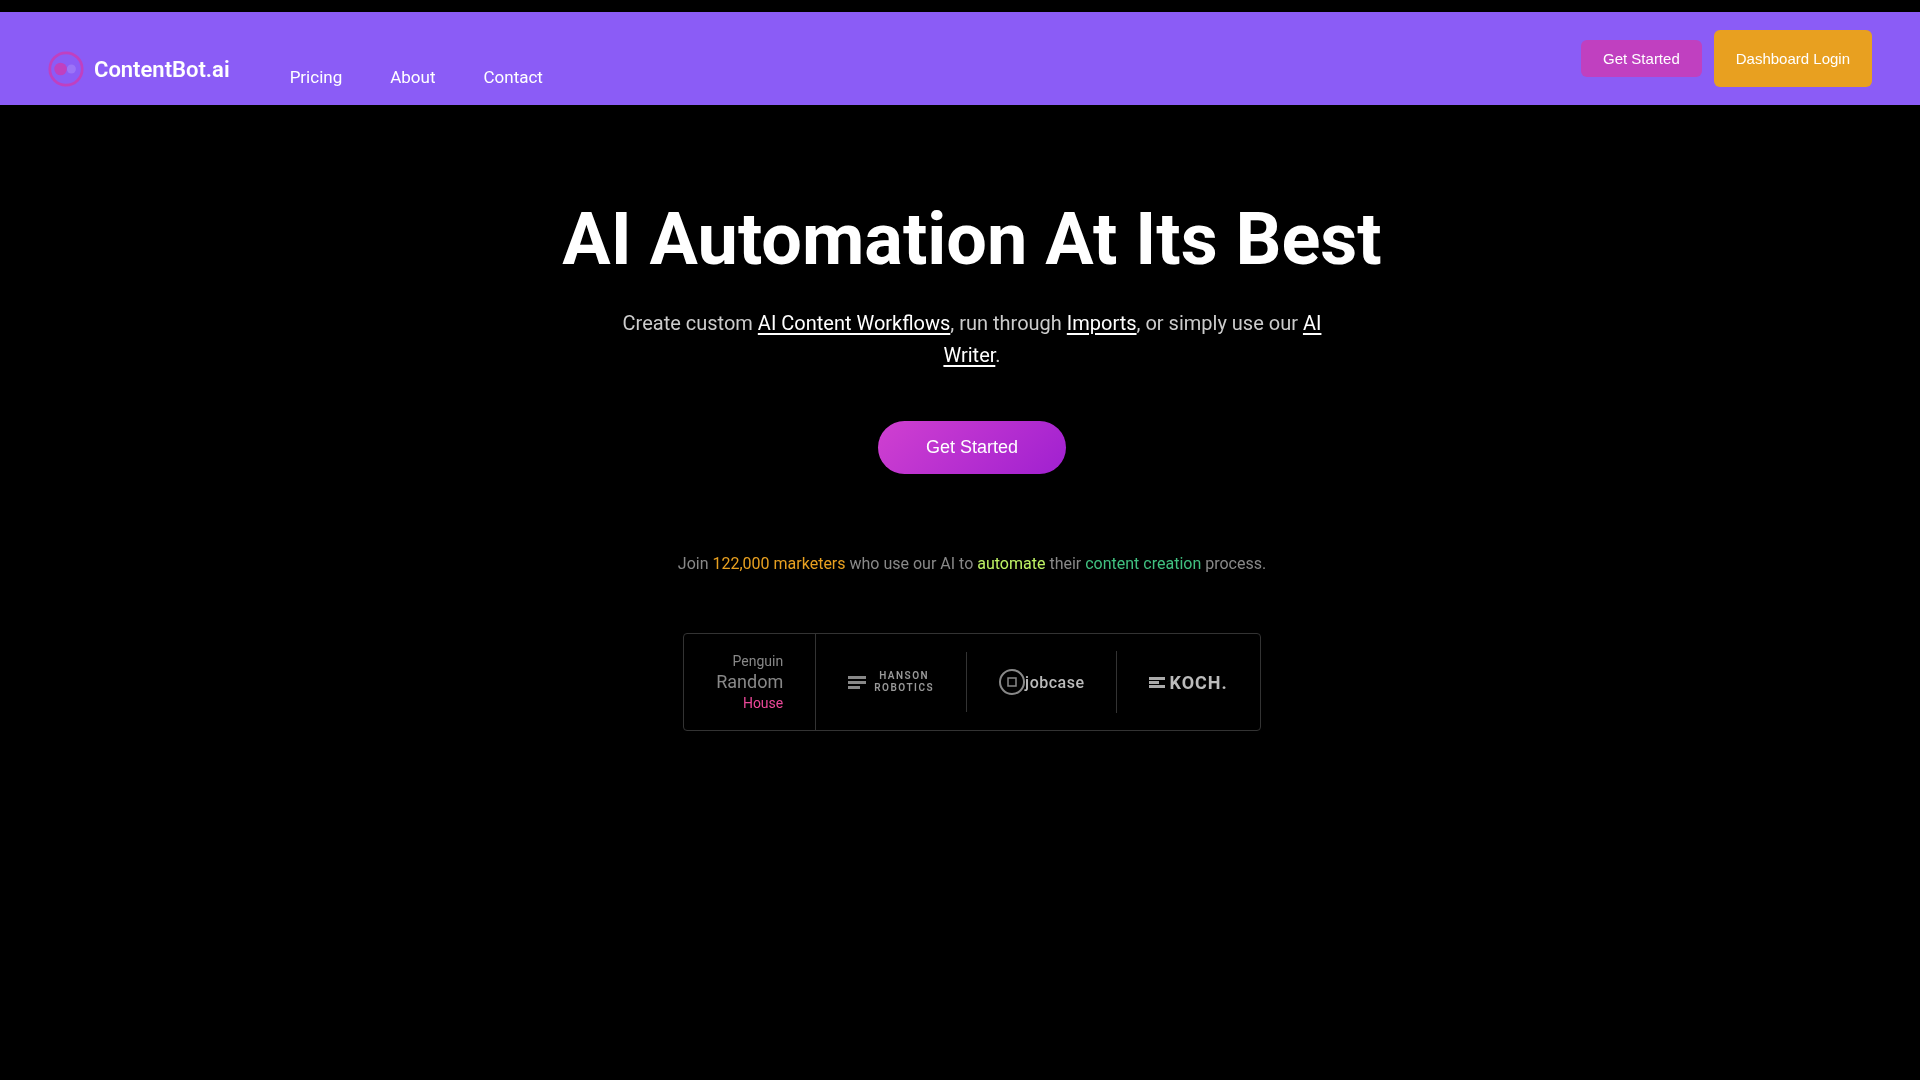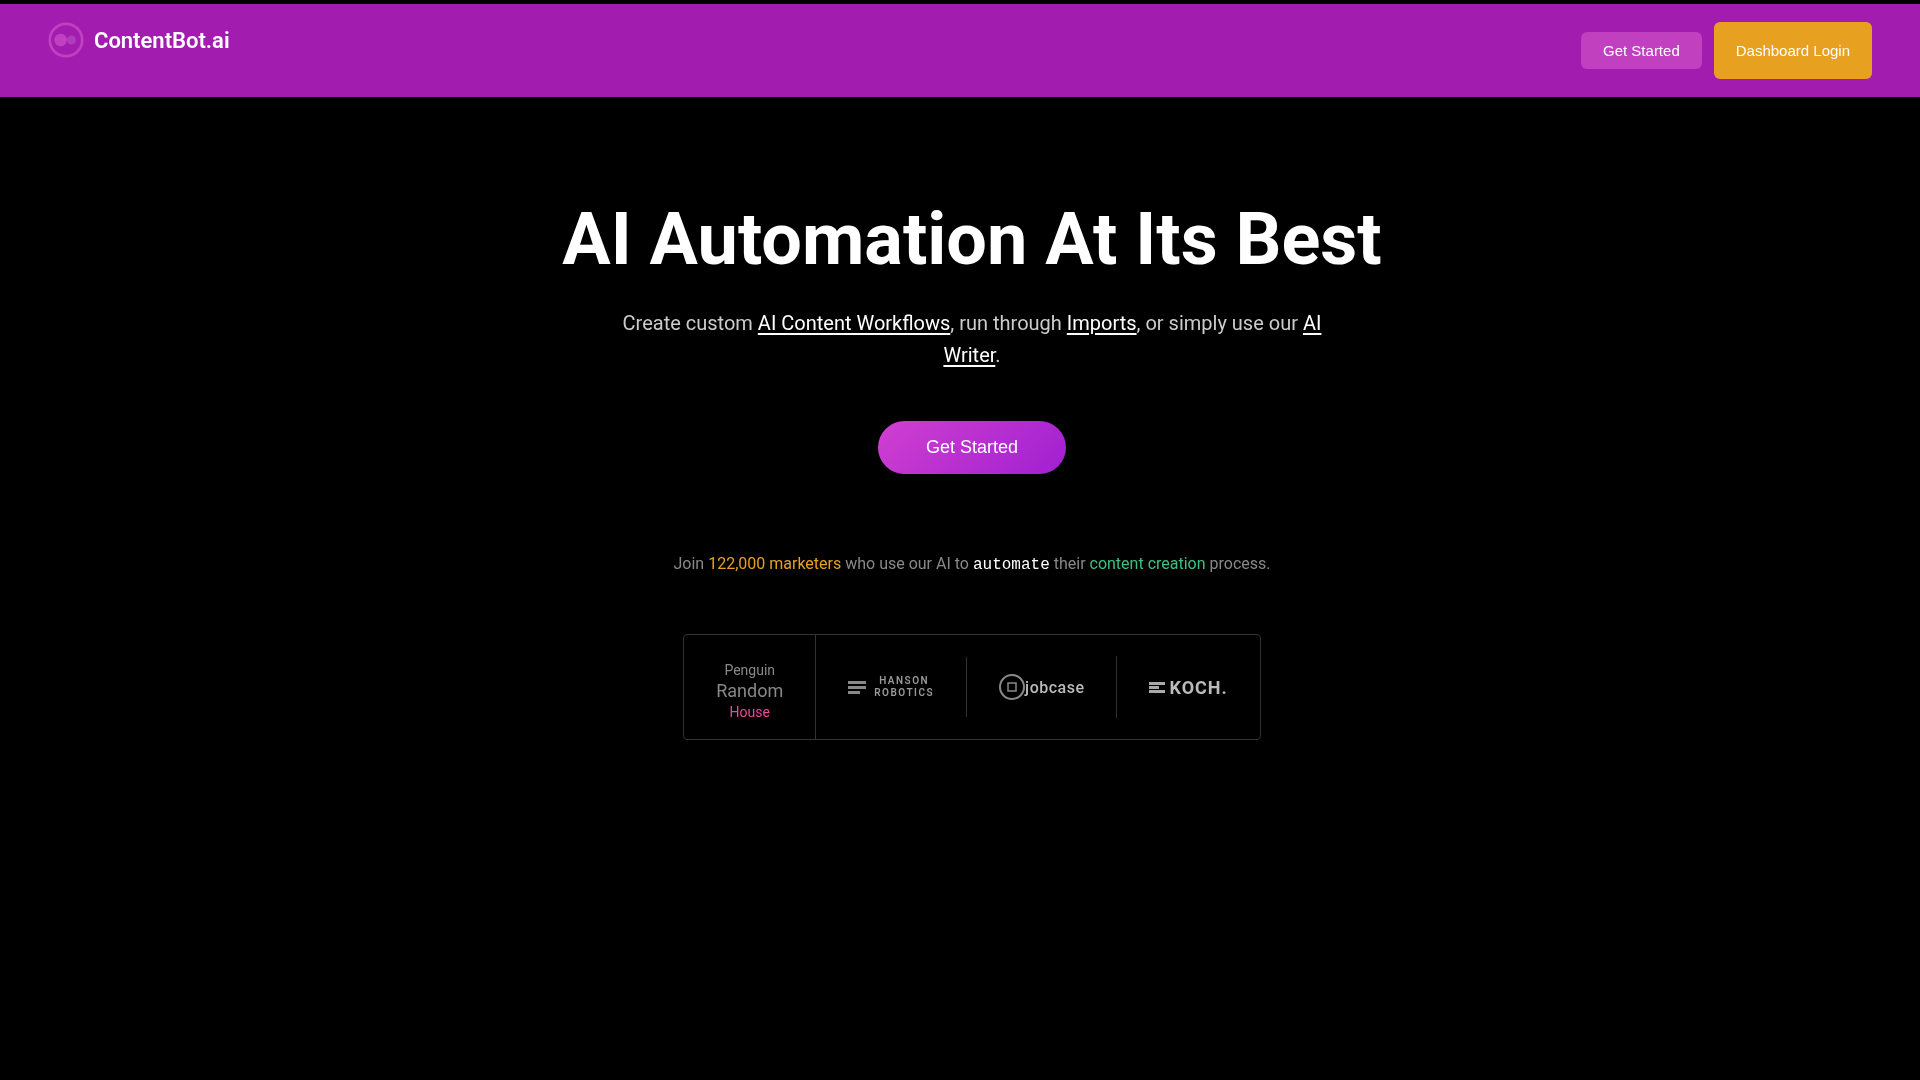--- a/index.html
+++ b/index.html
@@ -13,28 +13,28 @@
       color: #fff;
       font-family: -apple-system, BlinkMacSystemFont, 'Segoe UI', Roboto, Oxygen, sans-serif;
       width: 1920px;
       min-height: 1080px;
       overflow-x: hidden;
     }
 
     
     nav {
       display: flex;
-      align-items: flex-start;
+      align-items: flex-end;
       padding: 18px 48px;
       position: fixed;
-      top: 4px;
+      top: 12px;
       left: 0;
       right: 0;
       z-index: 100;
-      background-color: #a21caf;
+      background-color: #8b5cf6;
     }
 
     .logo-area {
       display: flex;
       align-items: center;
       gap: 10px;
       margin-right: 60px;
       text-decoration: none;
       color: #fff;
     }
@@ -149,22 +149,21 @@
       color: #888;
       margin-bottom: 60px;
     }
 
     .social-proof .highlight-orange {
       color: #e8a020;
       text-align: center;
     }
 
     .social-proof .highlight-purple {
-      color: #ffffff;
-      font-family: Liberation Mono, monospace;
+      color: #bef264;
     }
 
     .social-proof .highlight-green {
       color: #40c080;
     }
 
     
     .logos-section {
       display: flex;
       align-items: center;
@@ -188,22 +187,21 @@
 
     .logo-item:last-child {
       border-right: none;
     }
 
     .logo-item-text {
       font-size: 13px;
       font-weight: 500;
       color: #999;
       line-height: 1.3;
-      text-align: center;
-      margin-top: 8px;
+      text-align: right;
     }
 
     
     .streamlabs-logo {
       display: flex;
       align-items: center;
       gap: 8px;
       color: #aaa;
     }
 
@@ -303,20 +301,25 @@
   <a class="logo-area" href="#">
 
     <svg class="logo-icon" viewBox="0 0 40 40" fill="none" xmlns="http://www.w3.org/2000/svg">
       <ellipse cx="20" cy="20" rx="18" ry="18" stroke="#c040c0" stroke-width="3" fill="none"></ellipse>
       <ellipse cx="14" cy="20" rx="7" ry="7" fill="#c040c0"></ellipse>
       <ellipse cx="26" cy="20" rx="5" ry="5" fill="#fff" fill-opacity="0.15"></ellipse>
     </svg>
     <span class="logo-text">ContentBot.ai</span>
   </a>
 
+  <div class="nav-links">
+    <a class="nav-link" href="#">Pricing</a>
+    <a class="nav-link" href="#">About</a>
+    <a class="nav-link" href="#">Contact</a>
+  </div>
 
   <div class="nav-actions">
     <button class="btn-get-started-nav">Get Started</button>
     <button class="btn-dashboard-login">Dashboard Login</button>
   </div>
 </nav>
 
 <section class="hero">
   <h1 class="hero-title">AI Automation At Its Best</h1>
 

